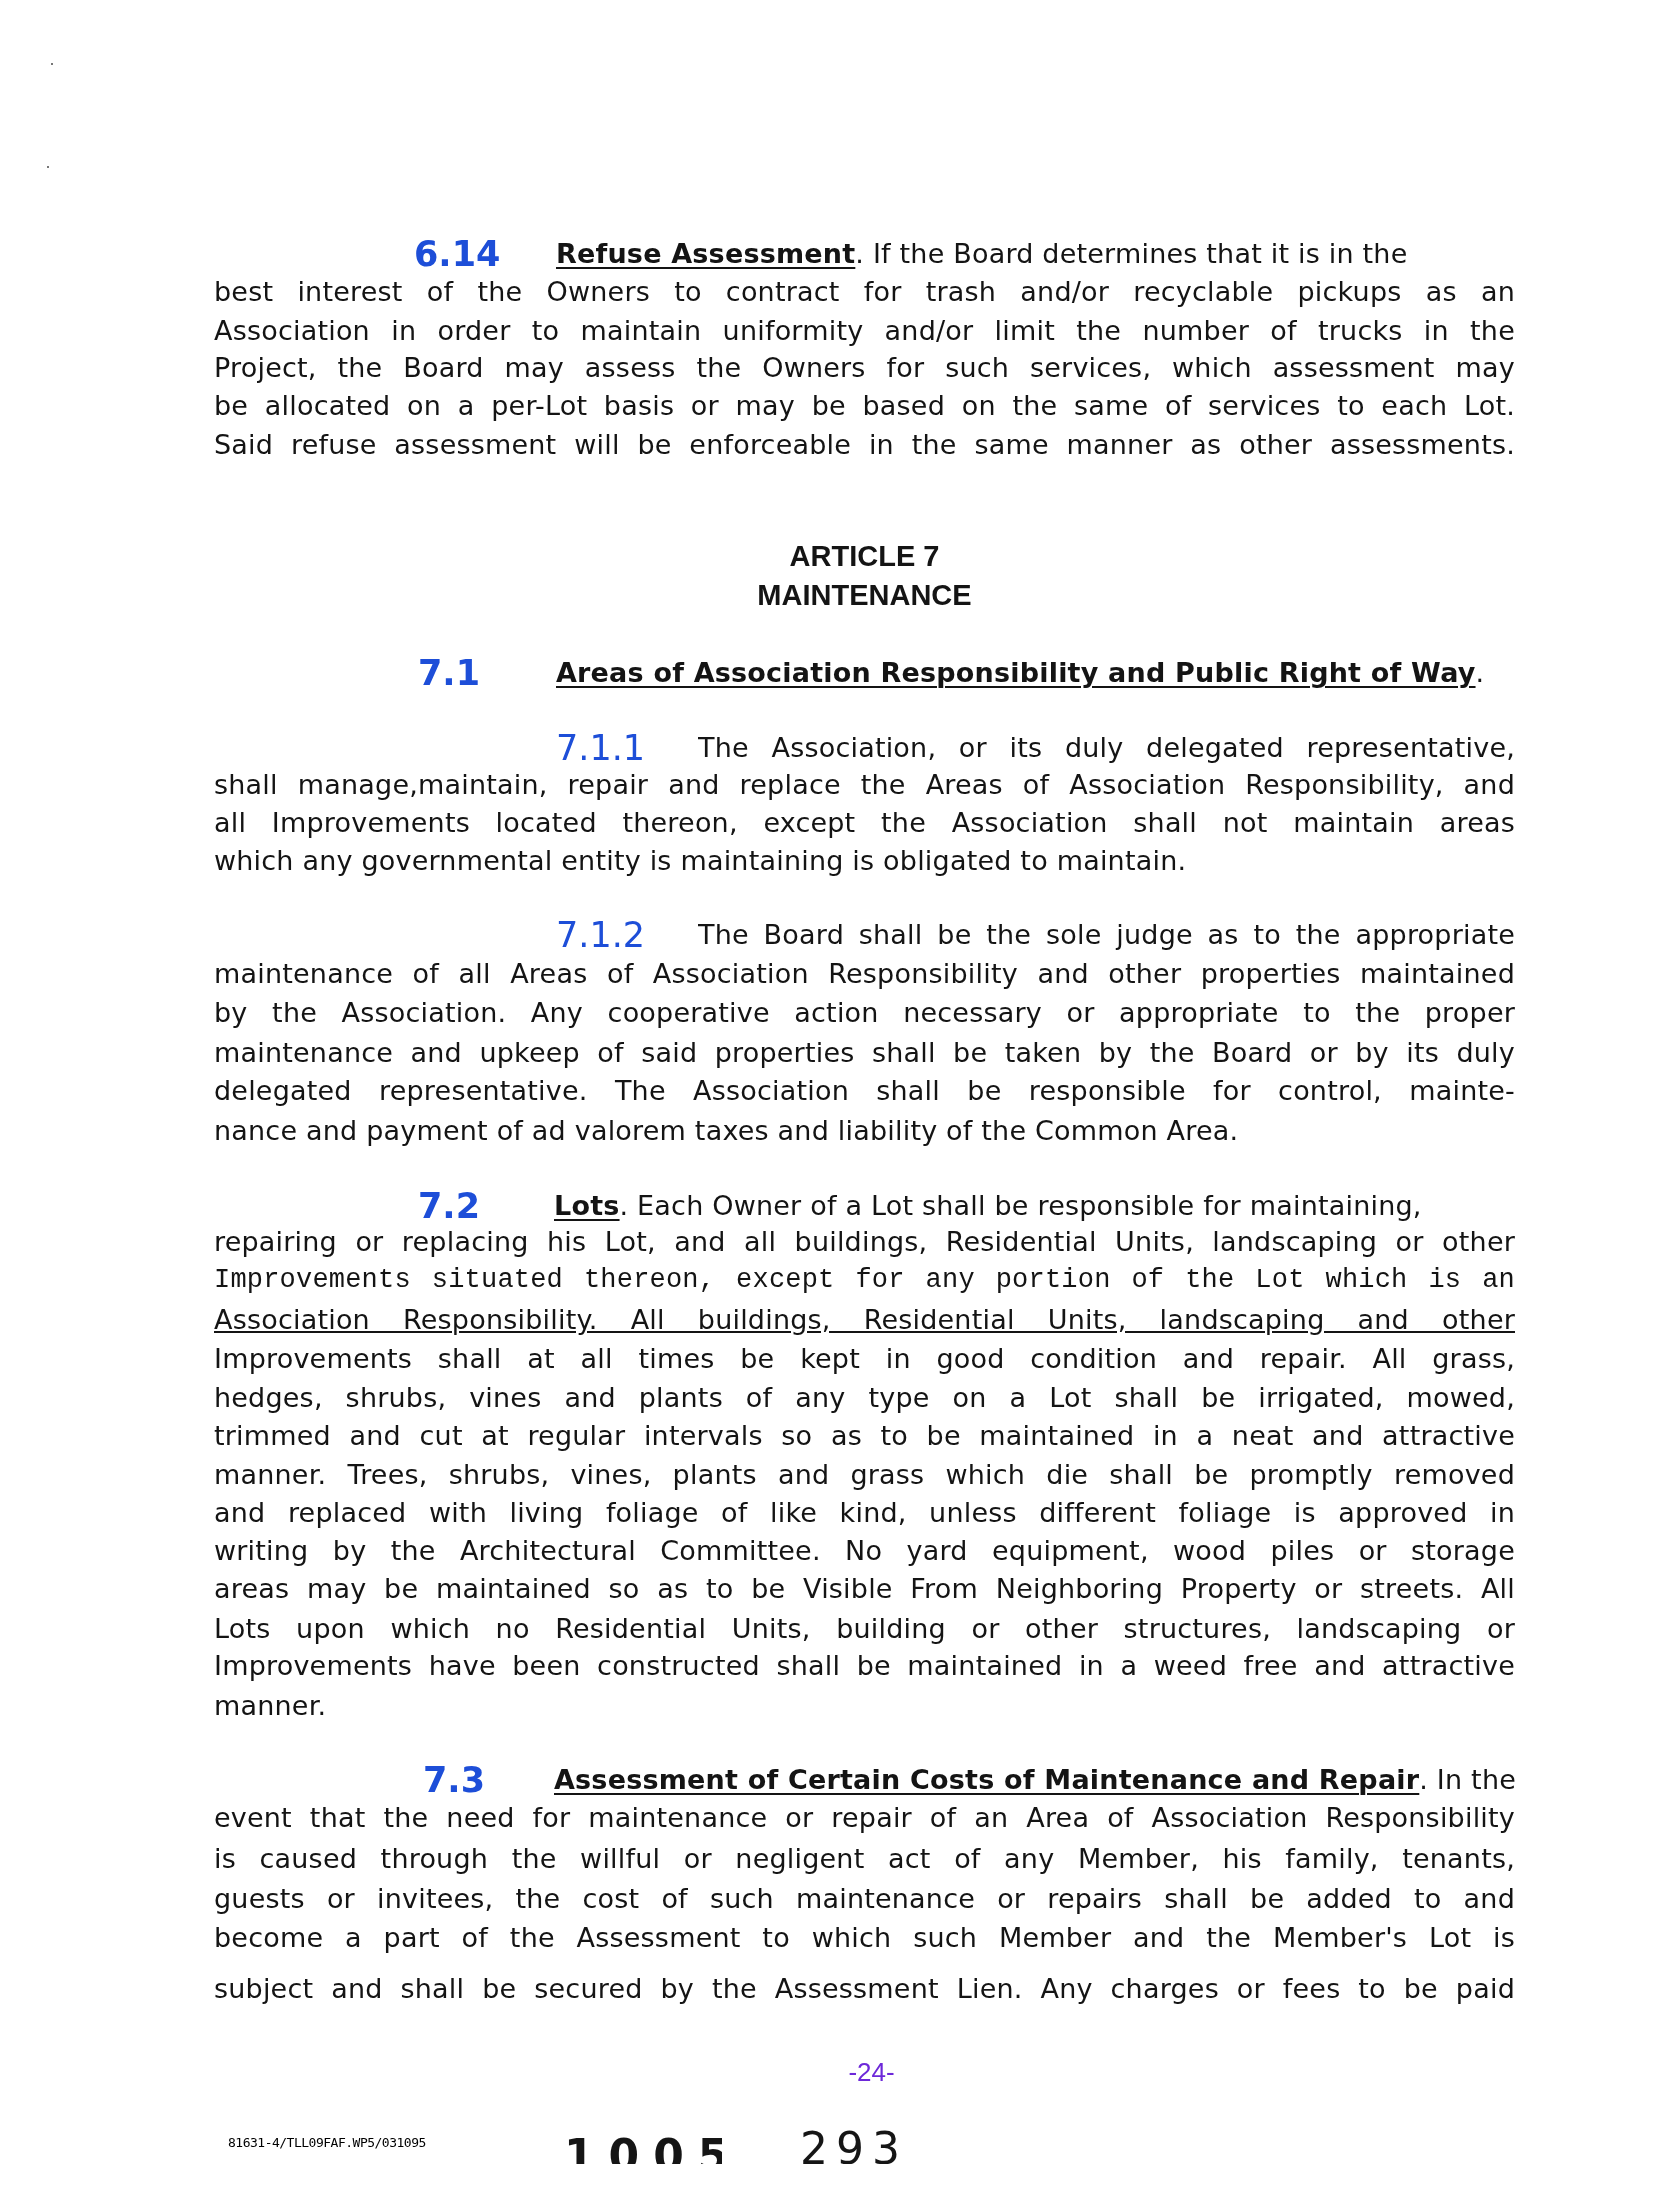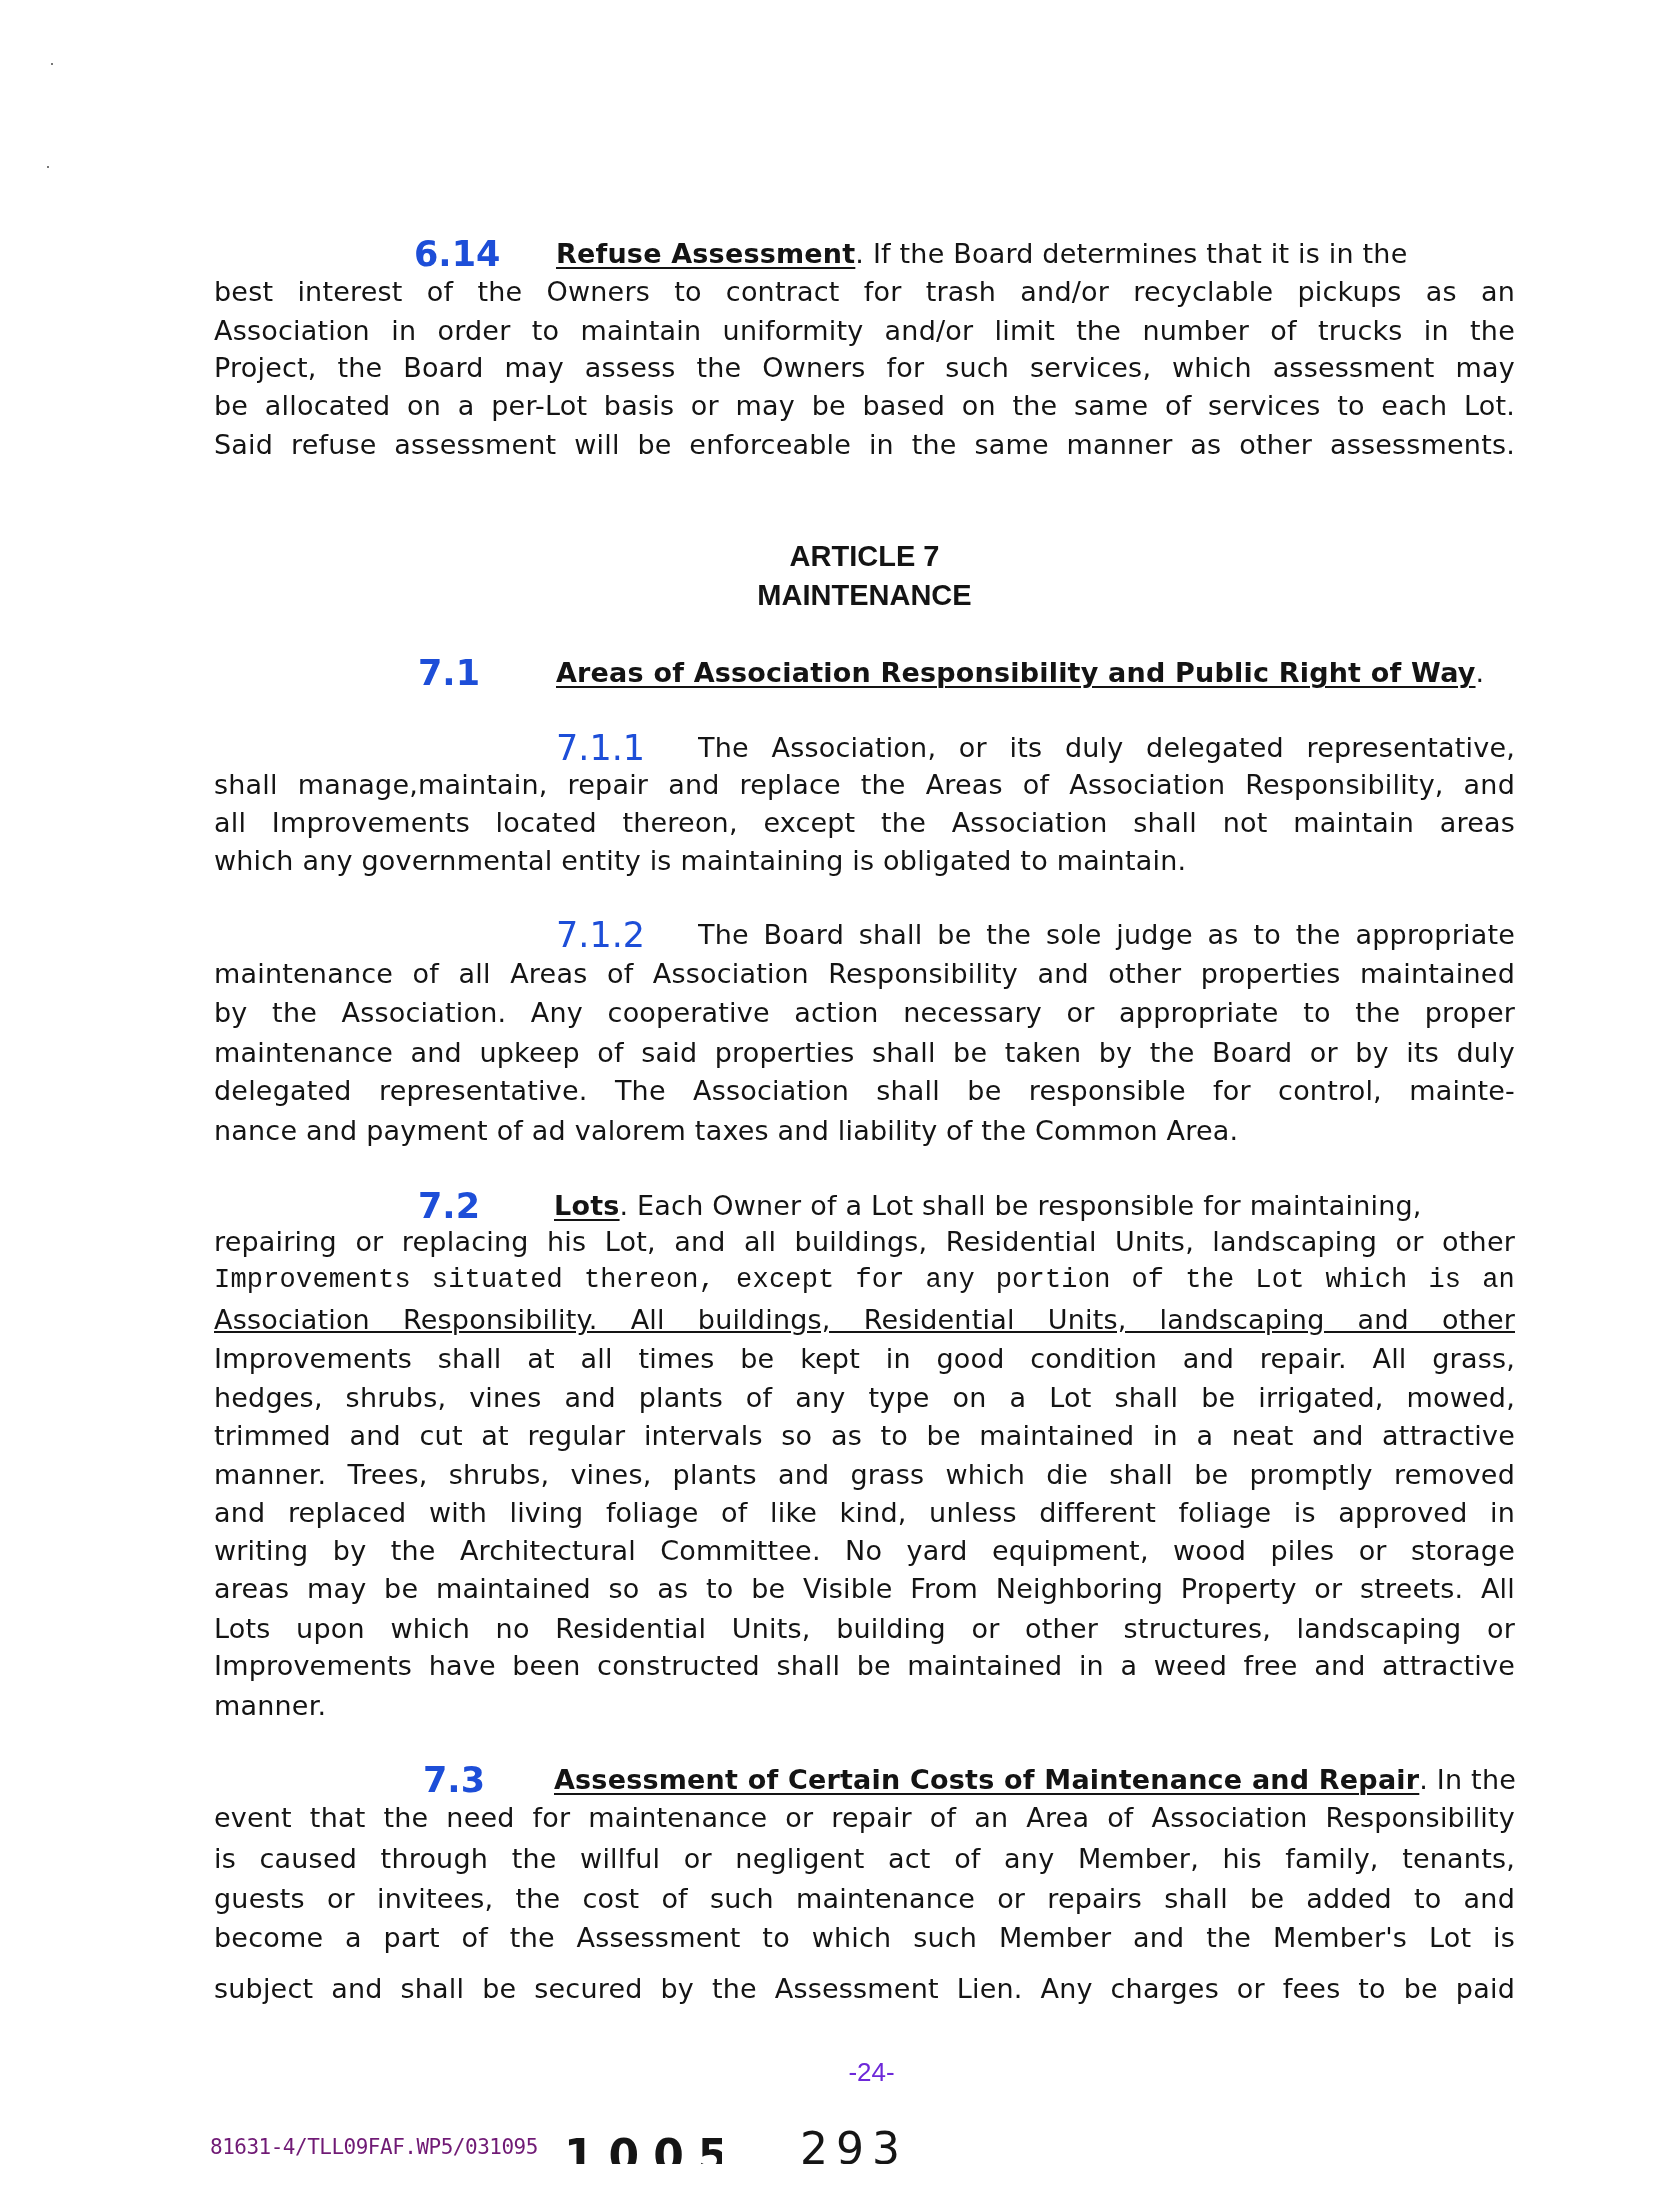--- a/index.html
+++ b/index.html
@@ -22,22 +22,22 @@
   .center-head {
     position: absolute; left: 0; width: 1729px; text-align: center;
     font-size: 29px; line-height: 38px; font-weight: bold; color: #141414;
     font-family: "Liberation Sans", sans-serif;
   }
   .pagenum {
     position: absolute; left: 812px; width: 119px; text-align: center;
     font-family: "Liberation Sans", sans-serif; font-size: 26px; color: #6d28d9;
   }
   .docid {
-    position: absolute; left: 210px; top: 2135px;
-    font-family: "DejaVu Sans Mono", monospace; font-size: 21px; color: #701a75;
+    position: absolute; left: 228px; top: 2135px;
+    font-family: "DejaVu Sans Mono", monospace; font-size: 13px; color: #000000;
     letter-spacing: -0.5px;
   }
   .stamp-clip {
     position: absolute; overflow: hidden; height: 30px;
   }
   .stamp {
     font-family: "DejaVu Sans", sans-serif; font-size: 44px; line-height: 44px;
     color: #151515; letter-spacing: 14px; font-weight: bold; display: block;
   }
   .speck { position: absolute; width: 2px; height: 2px; background: #777; }

